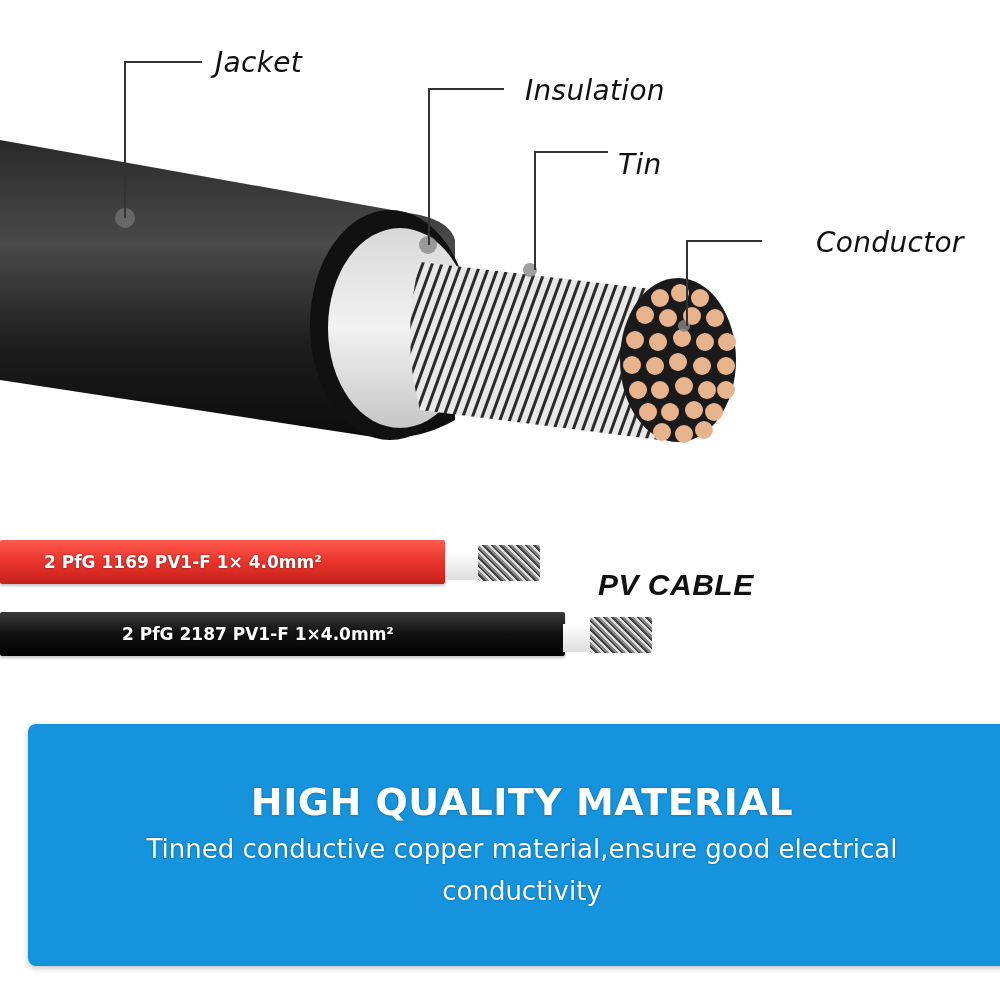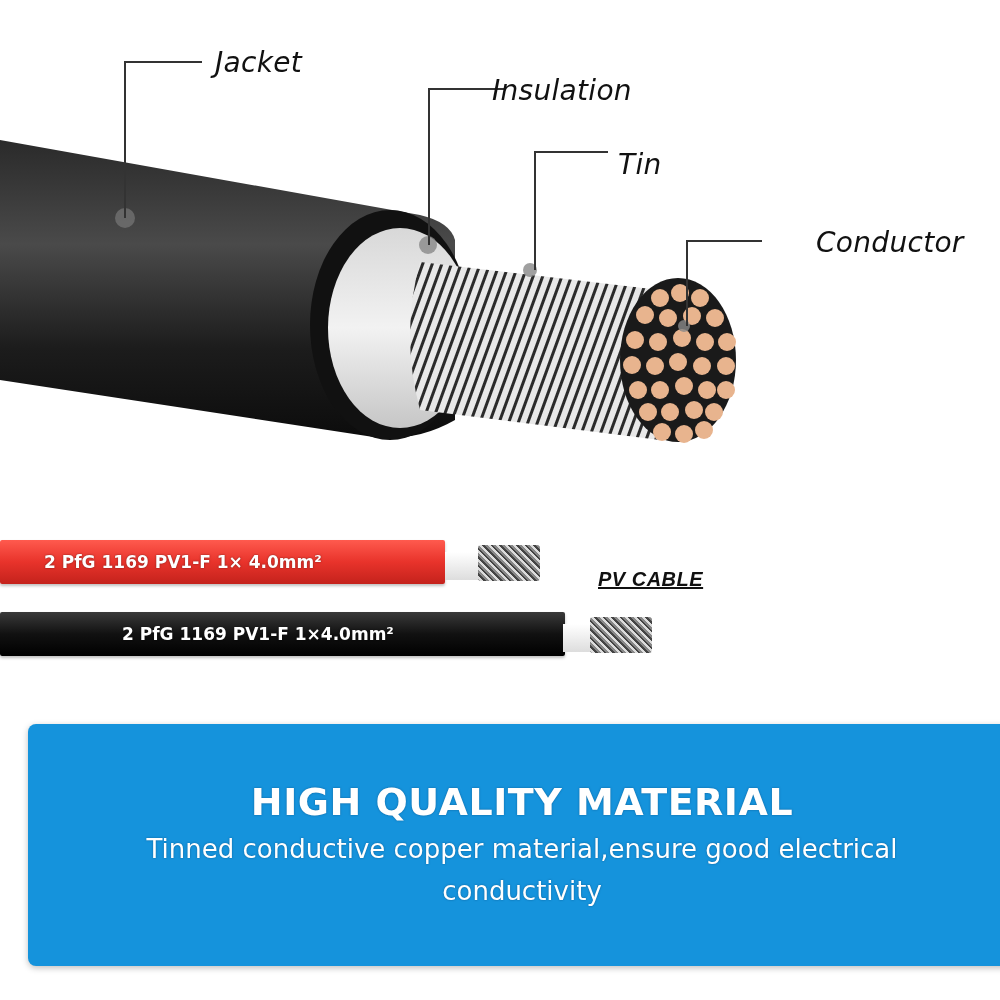--- a/index.html
+++ b/index.html
@@ -3,21 +3,21 @@
 <meta charset="utf-8">
 <style>
   html, body { margin: 0; padding: 0; background: #ffffff; }
   body { width: 1000px; height: 1000px; position: relative; overflow: hidden; font-family: "DejaVu Sans", sans-serif; }
   .abs { position: absolute; }
   .callout-label { position: absolute; font-style: italic; font-size: 28px; color: #111; font-family: "DejaVu Sans", sans-serif; letter-spacing: 0.3px; }
   .leader { position: absolute; background: #333; }
   .cable-svg { position: absolute; left: 0; top: 0; }
   .pv-cable { position: absolute; height: 44px; border-radius: 2px; box-shadow: 0 2px 3px rgba(0,0,0,0.25); }
   .pv-cable-text { position: absolute; top: 0; height: 44px; line-height: 44px; color: #fff; font-weight: bold; font-size: 17px; font-family: "DejaVu Sans", sans-serif; text-shadow: 0 0 2px rgba(0,0,0,0.5); white-space: nowrap; }
-  .pv-title { position: absolute; left: 598px; top: 568px; font-size: 20px; font-weight: bold; font-style: italic; color: #111; font-family: "Liberation Sans", sans-serif; letter-spacing: 0.5px; text-decoration: underline; }
+  .pv-title { position: absolute; left: 598px; top: 568px; font-size: 30px; font-weight: bold; font-style: italic; color: #111; font-family: "Liberation Sans", sans-serif; letter-spacing: 0.5px; }
   .banner { position: absolute; left: 28px; top: 724px; width: 940px; height: 242px; background: #1593dc; border-radius: 8px; box-shadow: 0 2px 6px rgba(0,0,0,0.25); padding-left: 48px; }
   .banner-title { position: absolute; left: 0; right: 0; top: 56px; text-align: center; color: #fff; font-weight: bold; font-size: 38px; letter-spacing: 0.5px; font-family: "DejaVu Sans", sans-serif; text-shadow: 0 0 2px rgba(0,40,80,0.5); }
   .banner-desc { position: absolute; left: 80px; right: 80px; top: 104px; text-align: center; color: #fff; font-size: 26px; line-height: 42px; font-family: "DejaVu Sans", sans-serif; text-shadow: 0 0 2px rgba(0,40,80,0.5); }
 </style>
 </head>
 <body>
 
 <svg class="cable-svg" width="1000" height="520" viewBox="0 0 1000 520">
   <defs>
     <linearGradient id="jacketGrad" x1="0" y1="0" x2="0" y2="1">
@@ -93,36 +93,36 @@
 <div class="leader" style="left:124px; top:61px; width:2px; height:157px;"></div>
 <div class="leader" style="left:124px; top:61px; width:78px; height:2px;"></div>
 <div class="leader" style="left:428px; top:88px; width:2px; height:157px;"></div>
 <div class="leader" style="left:428px; top:88px; width:76px; height:2px;"></div>
 <div class="leader" style="left:534px; top:151px; width:2px; height:119px;"></div>
 <div class="leader" style="left:534px; top:151px; width:74px; height:2px;"></div>
 <div class="leader" style="left:686px; top:240px; width:2px; height:86px;"></div>
 <div class="leader" style="left:686px; top:240px; width:76px; height:2px;"></div>
 
 <div class="callout-label" style="left:215px; top:46px;">Jacket</div>
-<div class="callout-label" style="left:492px; top:74px;">Insulation</div>
+<div class="callout-label" style="left:525px; top:74px;">Insulation</div>
 <div class="callout-label" style="left:618px; top:148px;">Tin</div>
 <div class="callout-label" style="left:816px; top:226px;">Conductor</div>
 
 <div>
   <div class="pv-cable" style="left:0; top:540px; width:445px; background:linear-gradient(#ff5a4e,#e8332b 50%,#c4221c);"></div>
   <div class="abs" style="left:445px; top:552px; width:35px; height:28px; background:linear-gradient(#fff,#ddd);"></div>
   <div class="abs" style="left:478px; top:545px; width:62px; height:36px; background:repeating-linear-gradient(45deg,#888 0 2px,#ddd 2px 4px,#444 4px 6px); border-radius:3px;"></div>
   <div class="pv-cable-text" style="left:44px; top:540px;">2 PfG 1169 PV1-F 1× 4.0mm²</div>
 </div>
 
 <div>
   <div class="pv-cable" style="left:0; top:612px; width:565px; background:linear-gradient(#3a3a3a,#111 50%,#000);"></div>
   <div class="abs" style="left:563px; top:624px; width:30px; height:28px; background:linear-gradient(#fff,#ddd);"></div>
   <div class="abs" style="left:590px; top:617px; width:62px; height:36px; background:repeating-linear-gradient(45deg,#888 0 2px,#ddd 2px 4px,#444 4px 6px); border-radius:3px;"></div>
-  <div class="pv-cable-text" style="left:122px; top:612px;">2 PfG 1169 PV1-F 1×4.0mm²</div>
+  <div class="pv-cable-text" style="left:122px; top:612px;">2 PfG 2187 PV1-F 1×4.0mm²</div>
 </div>
 
 <div class="pv-title">PV CABLE</div>
 
 <div class="banner">
   <div class="banner-title">HIGH QUALITY MATERIAL</div>
   <div class="banner-desc">Tinned conductive copper material,ensure good electrical conductivity</div>
 </div>
 
 </body></html>

